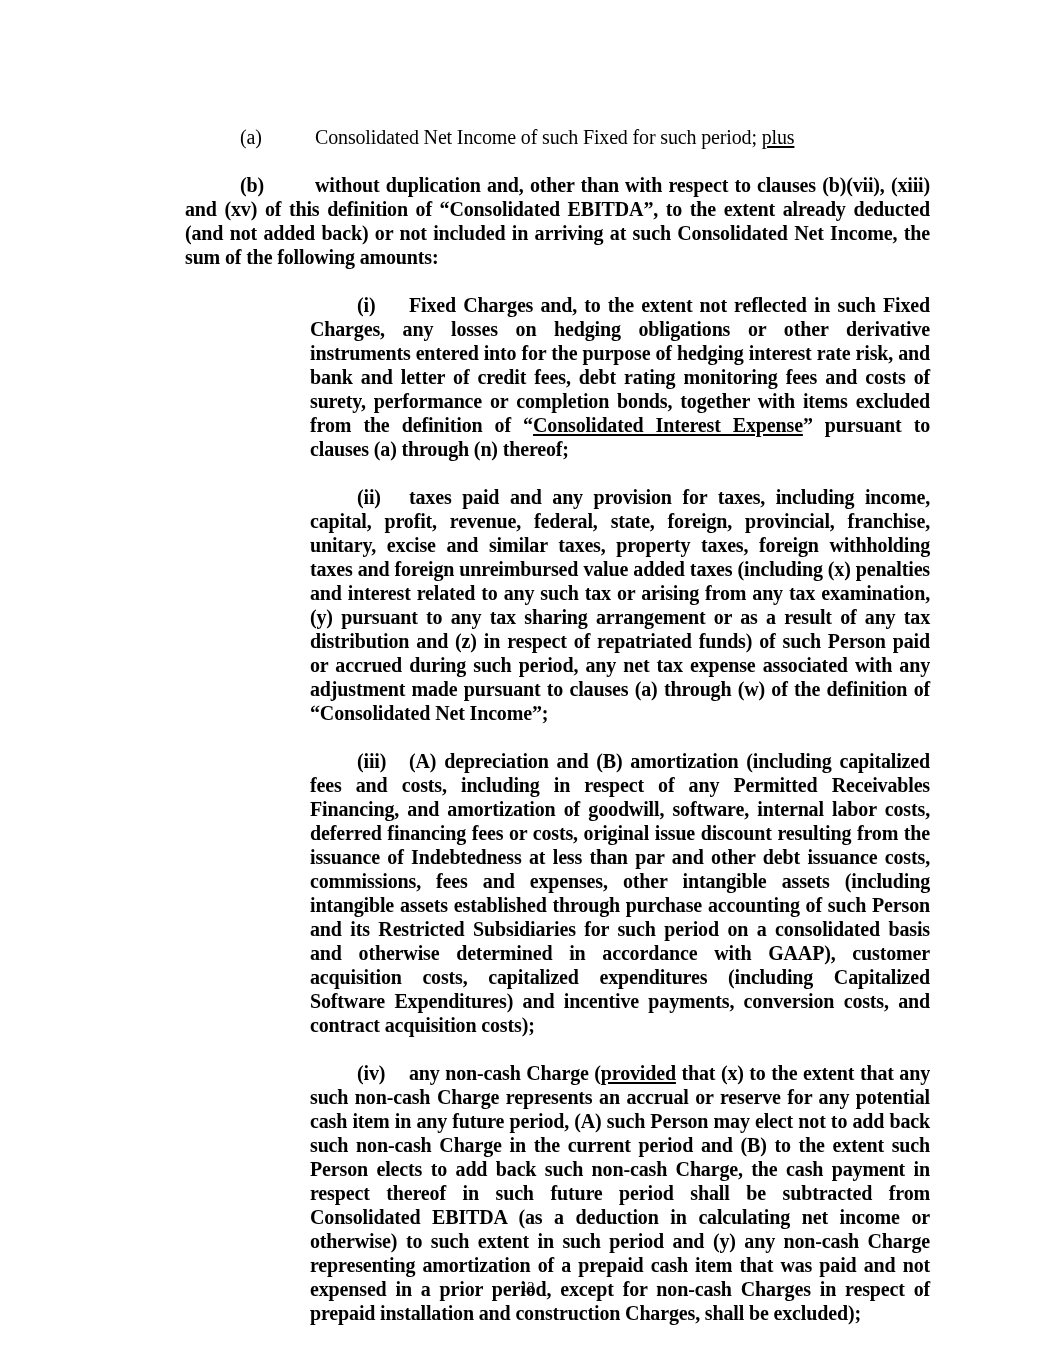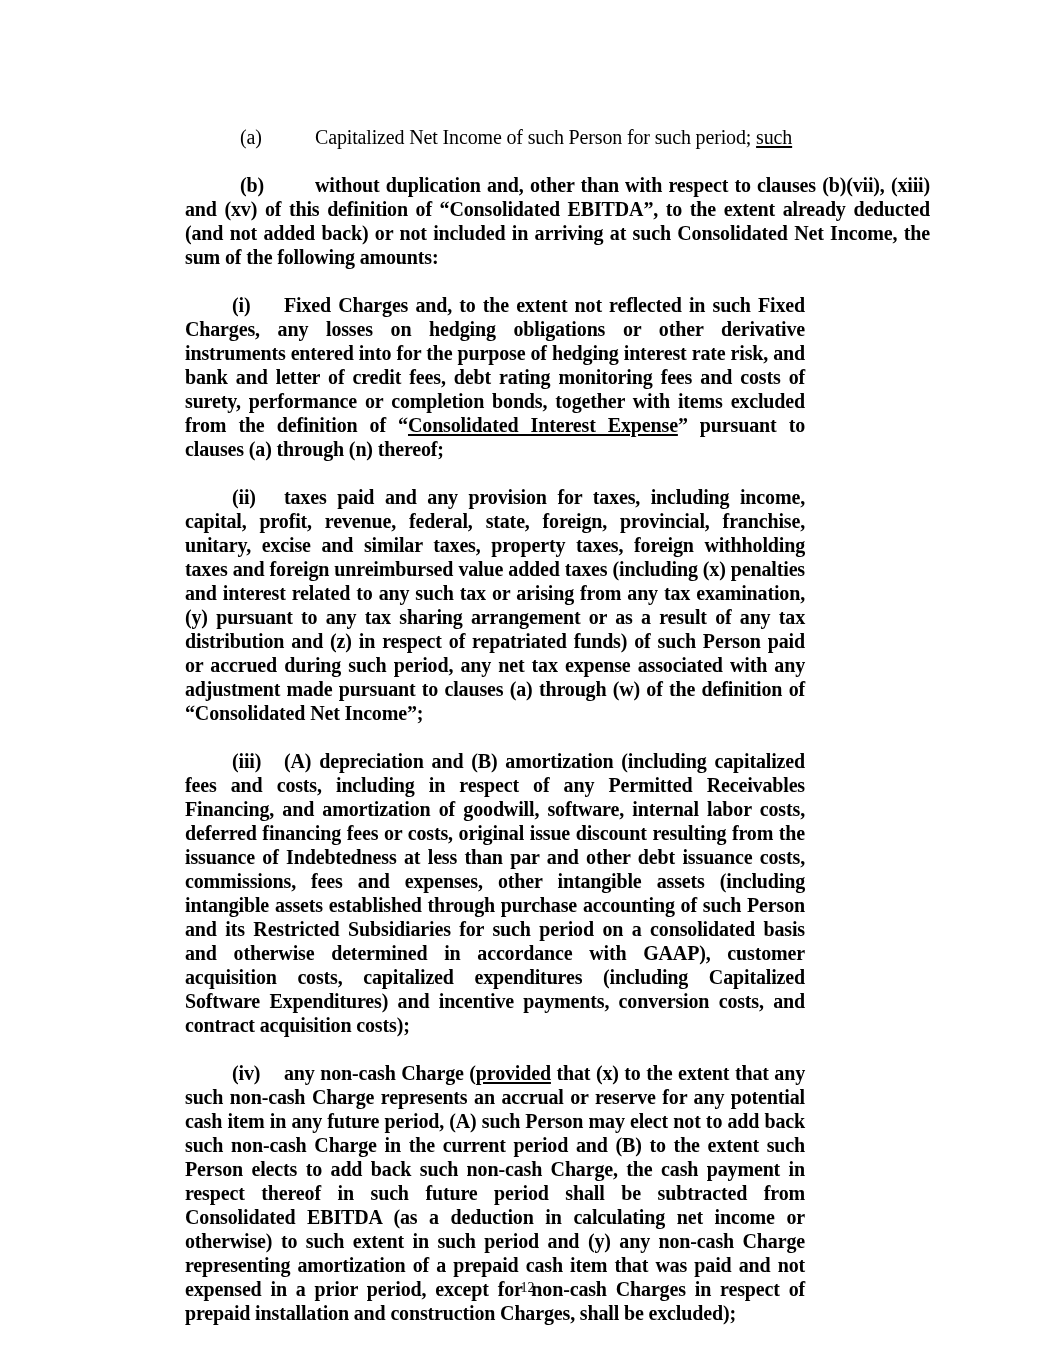--- a/index.html
+++ b/index.html
@@ -33,20 +33,21 @@
     margin: 0;
   }
   p.clause + p.clause {
     margin-top: 24px;
     font-weight: bold;
   }
   p.level1 {
     text-indent: 55px;
   }
   p.level2 {
+    margin-left: 125px;
     width: 620px;
     text-indent: 47px;
   }
   .label {
     display: inline-block;
     text-indent: 0;
   }
   .label1 { width: 75px; }
   .label2 { width: 52px; }
   u { text-decoration: underline; text-underline-offset: 2px; }
@@ -59,21 +60,21 @@
     font-size: 14px;
     line-height: 24px;
     margin-top: 44px;
   }
 </style>
 </head>
 <body>
 
 <div class="page">
   <div class="content">
-    <p class="clause level1"><span class="label label1">(a)</span><span>Capitalized Net Income of such Person for such period; </span><u>such</u></p>
+    <p class="clause level1"><span class="label label1">(a)</span><span>Consolidated Net Income of such Fixed for such period; </span><u>plus</u></p>
     <p class="clause level1"><span class="label label1">(b)</span><span>without duplication and, other than with respect to clauses (b)(vii), (xiii) and (xv) of this definition of “Consolidated EBITDA”, to the extent already deducted (and not added back) or not included in arriving at such Consolidated Net Income, the sum of the following amounts:</span></p>
     <p class="clause level2"><span class="label label2">(i)</span><span>Fixed Charges and, to the extent not reflected in such Fixed Charges, any losses on hedging obligations or other derivative instruments entered into for the purpose of hedging interest rate risk, and bank and letter of credit fees, debt rating monitoring fees and costs of surety, performance or completion bonds, together with items excluded from the definition of “</span><u>Consolidated Interest Expense</u><span>” pursuant to clauses (a) through (n) thereof;</span></p>
     <p class="clause level2"><span class="label label2">(ii)</span><span>taxes paid and any provision for taxes, including income, capital, profit, revenue, federal, state, foreign, provincial, franchise, unitary, excise and similar taxes, property taxes, foreign withholding taxes and foreign unreimbursed value added taxes (including (x) penalties and interest related to any such tax or arising from any tax examination, (y) pursuant to any tax sharing arrangement or as a result of any tax distribution and (z) in respect of repatriated funds) of such Person paid or accrued during such period, any net tax expense associated with any adjustment made pursuant to clauses (a) through (w) of the definition of “Consolidated Net Income”;</span></p>
     <p class="clause level2"><span class="label label2">(iii)</span><span>(A) depreciation and (B) amortization (including capitalized fees and costs, including in respect of any Permitted Receivables Financing, and amortization of goodwill, software, internal labor costs, deferred financing fees or costs, original issue discount resulting from the issuance of Indebtedness at less than par and other debt issuance costs, commissions, fees and expenses, other intangible assets (including intangible assets established through purchase accounting of such Person and its Restricted Subsidiaries for such period on a consolidated basis and otherwise determined in accordance with GAAP), customer acquisition costs, capitalized expenditures (including Capitalized Software Expenditures) and incentive payments, conversion costs, and contract acquisition costs);</span></p>
     <p class="clause level2"><span class="label label2">(iv)</span><span>any non-cash Charge (</span><u>provided</u><span> that (x) to the extent that any such non-cash Charge represents an accrual or reserve for any potential cash item in any future period, (A) such Person may elect not to add back such non-cash Charge in the current period and (B) to the extent such Person elects to add back such non-cash Charge, the cash payment in respect thereof in such future period shall be subtracted from Consolidated EBITDA (as a deduction in calculating net income or otherwise) to such extent in such period and (y) any non-cash Charge representing amortization of a prepaid cash item that was paid and not expensed in a prior period, except for non-cash Charges in respect of prepaid installation and construction Charges, shall be excluded);</span></p>
   </div>
   <div class="page-number">12</div>
 </div>
 
 </body></html>

